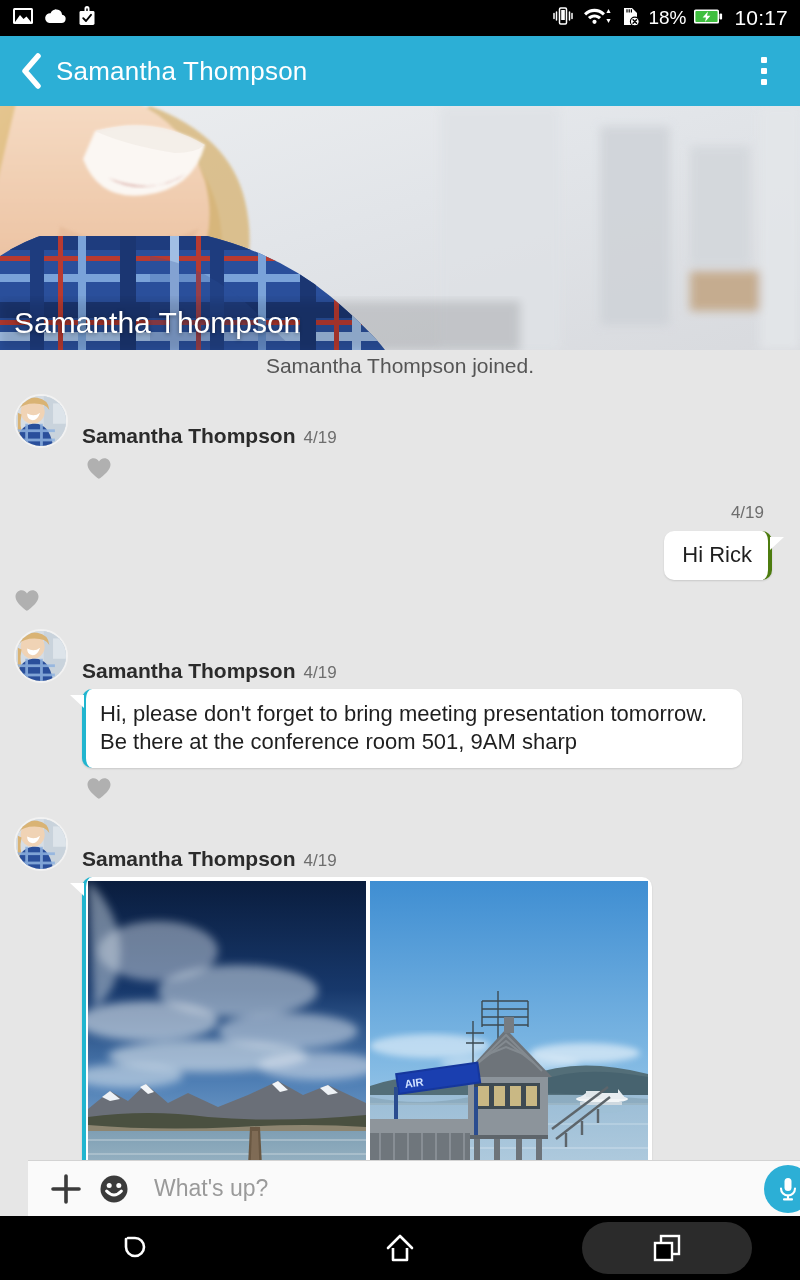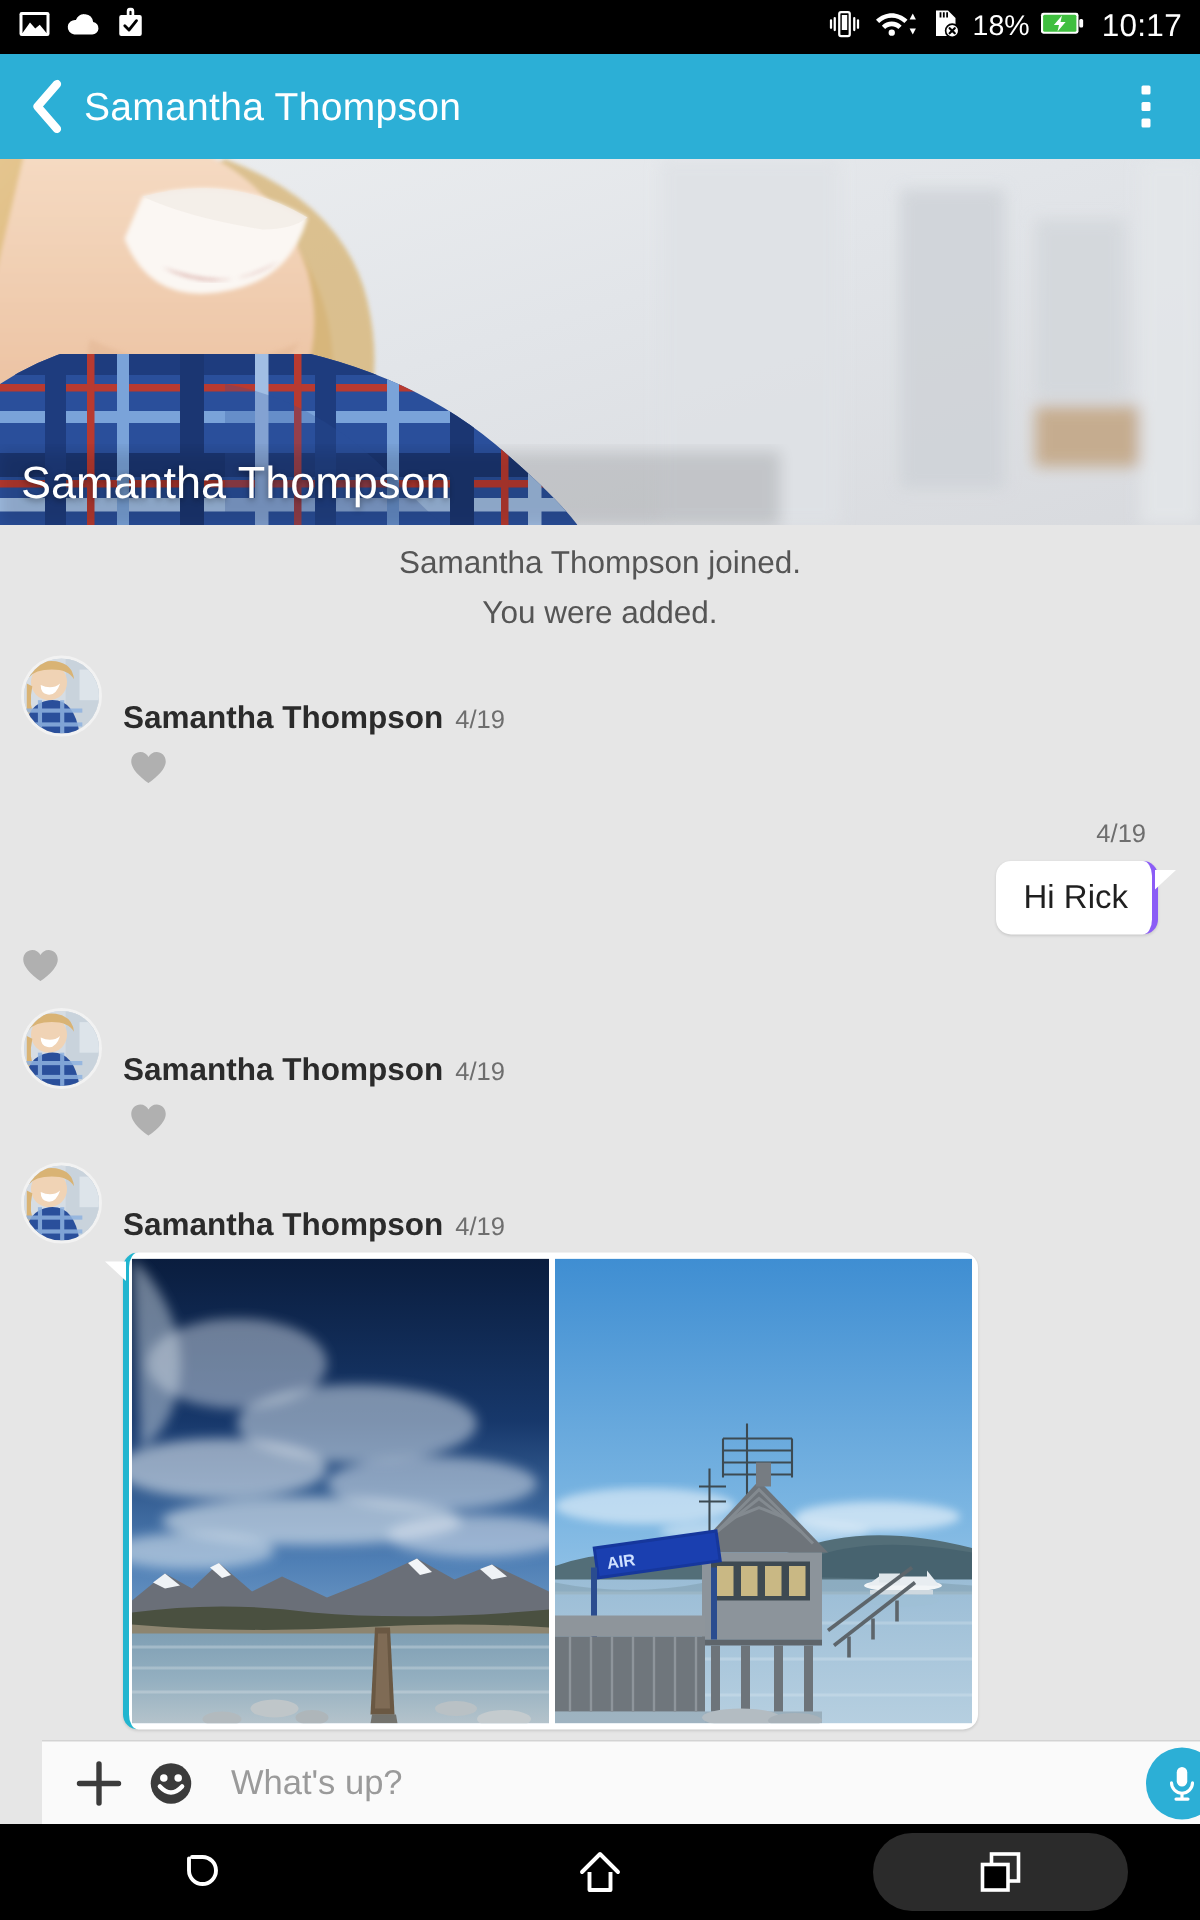--- a/index.html
+++ b/index.html
@@ -41,21 +41,21 @@
     position:absolute; left:14px; bottom:10px; color:#fff; font-size:30px;
     text-shadow:0 1px 4px rgba(0,0,0,.45); font-weight:400;
   }
 
   
   .chat {
     position:absolute; top:350px; left:0; width:800px; height:810px;
     background:#e6e6e6; overflow:hidden;
   }
   .sysmsg { text-align:center; color:#555; font-size:21px; padding:9px 0 0; }
-  .sysmsg:first-child { padding-top:14px; }
+  .sysmsg:first-child { padding-top:4px; }
 
   .msg { position:relative; padding:0 14px; margin-top:16px; }
   .msg-head { display:flex; align-items:flex-end; gap:0; }
   .avatar {
     width:54px; height:54px; border-radius:50%; overflow:hidden; flex:0 0 54px;
     background:#cfd6dd; border:2px solid #f2f2f2;
   }
   .avatar svg { display:block; width:100%; height:100%; }
   .sender-line { margin-left:14px; display:flex; align-items:baseline; gap:8px; }
   .sender { font-size:21px; font-weight:bold; color:#2b2b2b; }
@@ -80,21 +80,21 @@
     border-right:14px solid #fff;
   }
   .like { margin-top:9px; margin-left:72px; }
   .heart { display:block; }
 
   
   .msg-out { padding:0 14px; margin-top:22px; text-align:right; }
   .out-stamp { font-size:17px; color:#6e6e6e; margin-right:22px; }
   .bubble-out {
     position:relative; display:inline-block; background:#fff; border-radius:10px;
-    border-right:4px solid #8b5cf6;
+    border-right:4px solid #4d7c0f;
     padding:11px 16px 12px 18px; margin-top:8px; margin-right:14px;
     font-size:22px; color:#1f1f1f; box-shadow:0 1px 2px rgba(0,0,0,.13);
   }
   .bubble-out:after {
     content:""; position:absolute; right:-16px; top:6px;
     width:0; height:0;
     border-bottom:13px solid transparent;
     border-left:14px solid #fff;
   }
   .like-out { margin-top:9px; margin-right:22px; text-align:right; }
@@ -304,21 +304,20 @@
         <path d="M150 150 q60 10 110 60 q30 30 42 40 H150 Z" fill="#2a4f9b" opacity="0.25"></path>
       </g>
       <rect x="0" y="195" width="520" height="50" fill="#000" opacity="0.12" filter="url(#blur6)"></rect>
     </svg>
     <div class="cover-name">Samantha Thompson</div>
   </div>
 
   <div class="chat">
 
     <div class="sysmsg">Samantha Thompson joined.</div>
-    <div class="sysmsg">You were added.</div>
 
     <div class="msg">
       <div class="msg-head">
         <div class="avatar">
           <svg viewBox="0 0 54 54">
             <rect width="54" height="54" fill="#d6dde4"></rect>
             <rect x="30" y="0" width="24" height="54" fill="#c9d3dc"></rect>
             <rect x="40" y="8" width="14" height="22" fill="#dde4ea"></rect>
             <ellipse cx="18" cy="17" rx="13" ry="13" fill="#f0d3b5"></ellipse>
             <path d="M3 14 q6 -14 20 -12 q12 2 13 13 q-4 -7 -16 -7 q-12 0 -17 6z" fill="#d9b374"></path>
@@ -371,20 +370,26 @@
               <rect x="0" y="36" width="42" height="3" fill="#8fb2e0"></rect>
               <rect x="0" y="46" width="42" height="3" fill="#8fb2e0"></rect>
               <rect x="10" y="30" width="3" height="24" fill="#8fb2e0"></rect>
               <rect x="26" y="30" width="3" height="24" fill="#8fb2e0"></rect>
             </g>
           </svg>
         </div>
         <div class="sender-line">
           <span class="sender">Samantha Thompson</span>
           <span class="stamp">4/19</span>
+        </div>
+      </div>
+      <div class="row-in">
+        <div class="spacer"></div>
+        <div class="bubble-wrap">
+          <div class="bubble" style="max-width:660px">Hi, please don't forget to bring meeting presentation tomorrow. Be there at the conference room 501, 9AM sharp</div>
         </div>
       </div>
       <div class="like">
         <svg class="heart" width="26" height="24" viewBox="0 0 26 24">
             <path d="M13 22 C13 22 1.5 14.6 1.5 7.6 C1.5 3.8 4.4 1.3 7.6 1.3 C10 1.3 12 2.7 13 4.6 C14 2.7 16 1.3 18.4 1.3 C21.6 1.3 24.5 3.8 24.5 7.6 C24.5 14.6 13 22 13 22Z" fill="#b0b0b0"></path>
           </svg>
       </div>
     </div>
 
     <div class="msg">

